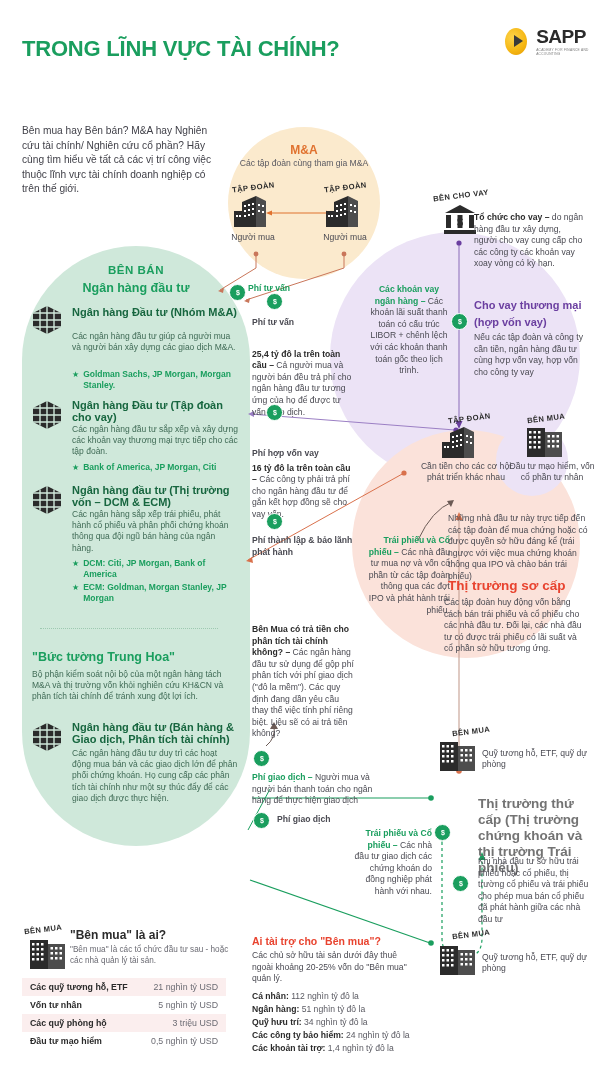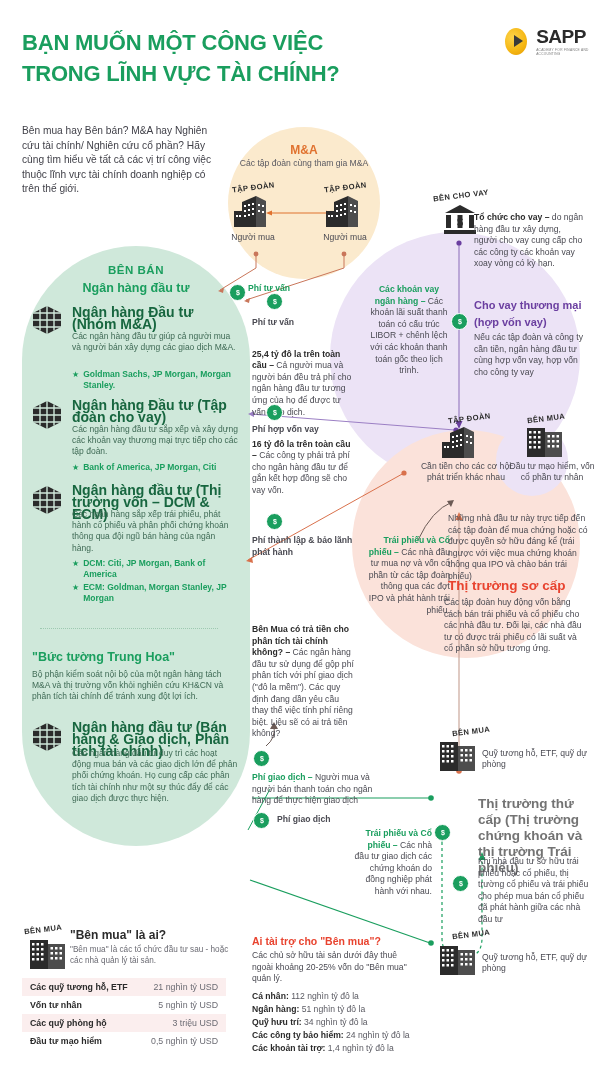--- a/index.html
+++ b/index.html
@@ -50,21 +50,21 @@
   .purple-h { color: #6b3fa0; font-weight: bold; font-size: 11px; line-height: 17px; }
   .red-h { color: #e8432f; font-weight: bold; font-size: 13.5px; line-height: 16px; }
   .grn-h { color: #737373; font-weight: bold; font-size: 13.5px; line-height: 16px; }
   .body-s { font-size: 8.6px; line-height: 11.6px; color: #4a4a52; }
   b.d { color: #2b2b2b; }
 
   
   .sell-title { color: #1a9e5e; font-weight: bold; font-size: 11.5px;
                 text-align: center; letter-spacing: .5px; }
   .sell-sub { color: #1a9e5e; font-weight: bold; font-size: 12.5px; text-align: center; }
-  .item-h { color: #17663f; font-weight: bold; font-size: 14px; line-height: 12px; }
+  .item-h { color: #17663f; font-weight: bold; font-size: 11px; line-height: 12px; }
   .item-b { color: #3f6a55; font-size: 8.5px; line-height: 11.2px; }
   .star-row { display: flex; gap: 4px; color: #1a9e5e; font-size: 8.5px;
               line-height: 11.2px; font-weight: bold; }
   .star { color: #1a9e5e; font-size: 8px; line-height: 11.5px; }
   .dotted-sep { border-top: 1.5px dotted #9ec9b1; }
 
   
   .bm-title { font-size: 12px; font-weight: bold; color: #2b2b2b; }
   .bm-sub { font-size: 8.2px; line-height: 11px; color: #6b6b73; }
   .row { display: flex; justify-content: space-between; align-items: center;
@@ -135,21 +135,20 @@
   <path d="M248,830 L270,789" stroke="#1a9e5e" stroke-width="1" fill="none"></path>
 
   <path d="M418,540 Q432,510 452,502" stroke="#6b5a55" stroke-width="1" fill="none"></path>
   <polygon points="454,500 447,501 451,507" fill="#6b5a55"></polygon>
 
   <path d="M266,746 Q276,738 274,726" stroke="#6b5a55" stroke-width="1" fill="none"></path>
   <polygon points="274,722 270,729 278,729" fill="#6b5a55"></polygon>
 </svg>
 
 <div class="abs" style="left:22px;top:30px;width:370px">
-  <div class="title">BẠN MUỐN MỘT CÔNG VIỆC</div>
   <div class="title" style="margin-top:6px">TRONG LĨNH VỰC TÀI CHÍNH?</div>
 </div>
 
 <div class="abs logo-wrap" style="left:505px;top:26px">
   <div class="logo-mark"></div>
   <div>
     <div class="logo-text">SAPP</div>
     <div class="logo-sub">ACADEMY FOR FINANCE AND ACCOUNTING</div>
   </div>
 </div>
@@ -292,21 +291,21 @@
 <div class="abs" style="left:252px;top:317px;width:102px">
   <div class="body-s green-h">Phí tư vấn</div>
   <div class="body-s" style="margin-top:20px">
     <b class="d">25,4 tỷ đô la trên toàn cầu –</b><span> Cả người mua và người bán đều trả phí cho ngân hàng đầu tư tương ứng của họ để được tư vấn giao dịch.</span>
   </div>
 </div>
 
 <div class="abs coin" style="left:266px;top:404px">
     <i>$</i>
   </div>
-<div class="abs" style="left:252px;top:424px;width:102px">
+<div class="abs" style="left:252px;top:448px;width:102px">
   <div class="body-s green-h">Phí hợp vốn vay</div>
   <div class="body-s" style="margin-top:3px">
     <b class="d">16 tỷ đô la trên toàn cầu –</b><span> Các công ty phải trả phí cho ngân hàng đầu tư để gắn kết hợp đồng sẽ cho vay vốn.</span>
   </div>
 </div>
 
 <div class="abs coin" style="left:266px;top:513px">
     <i>$</i>
   </div>
 <div class="abs" style="left:252px;top:535px;width:102px">

